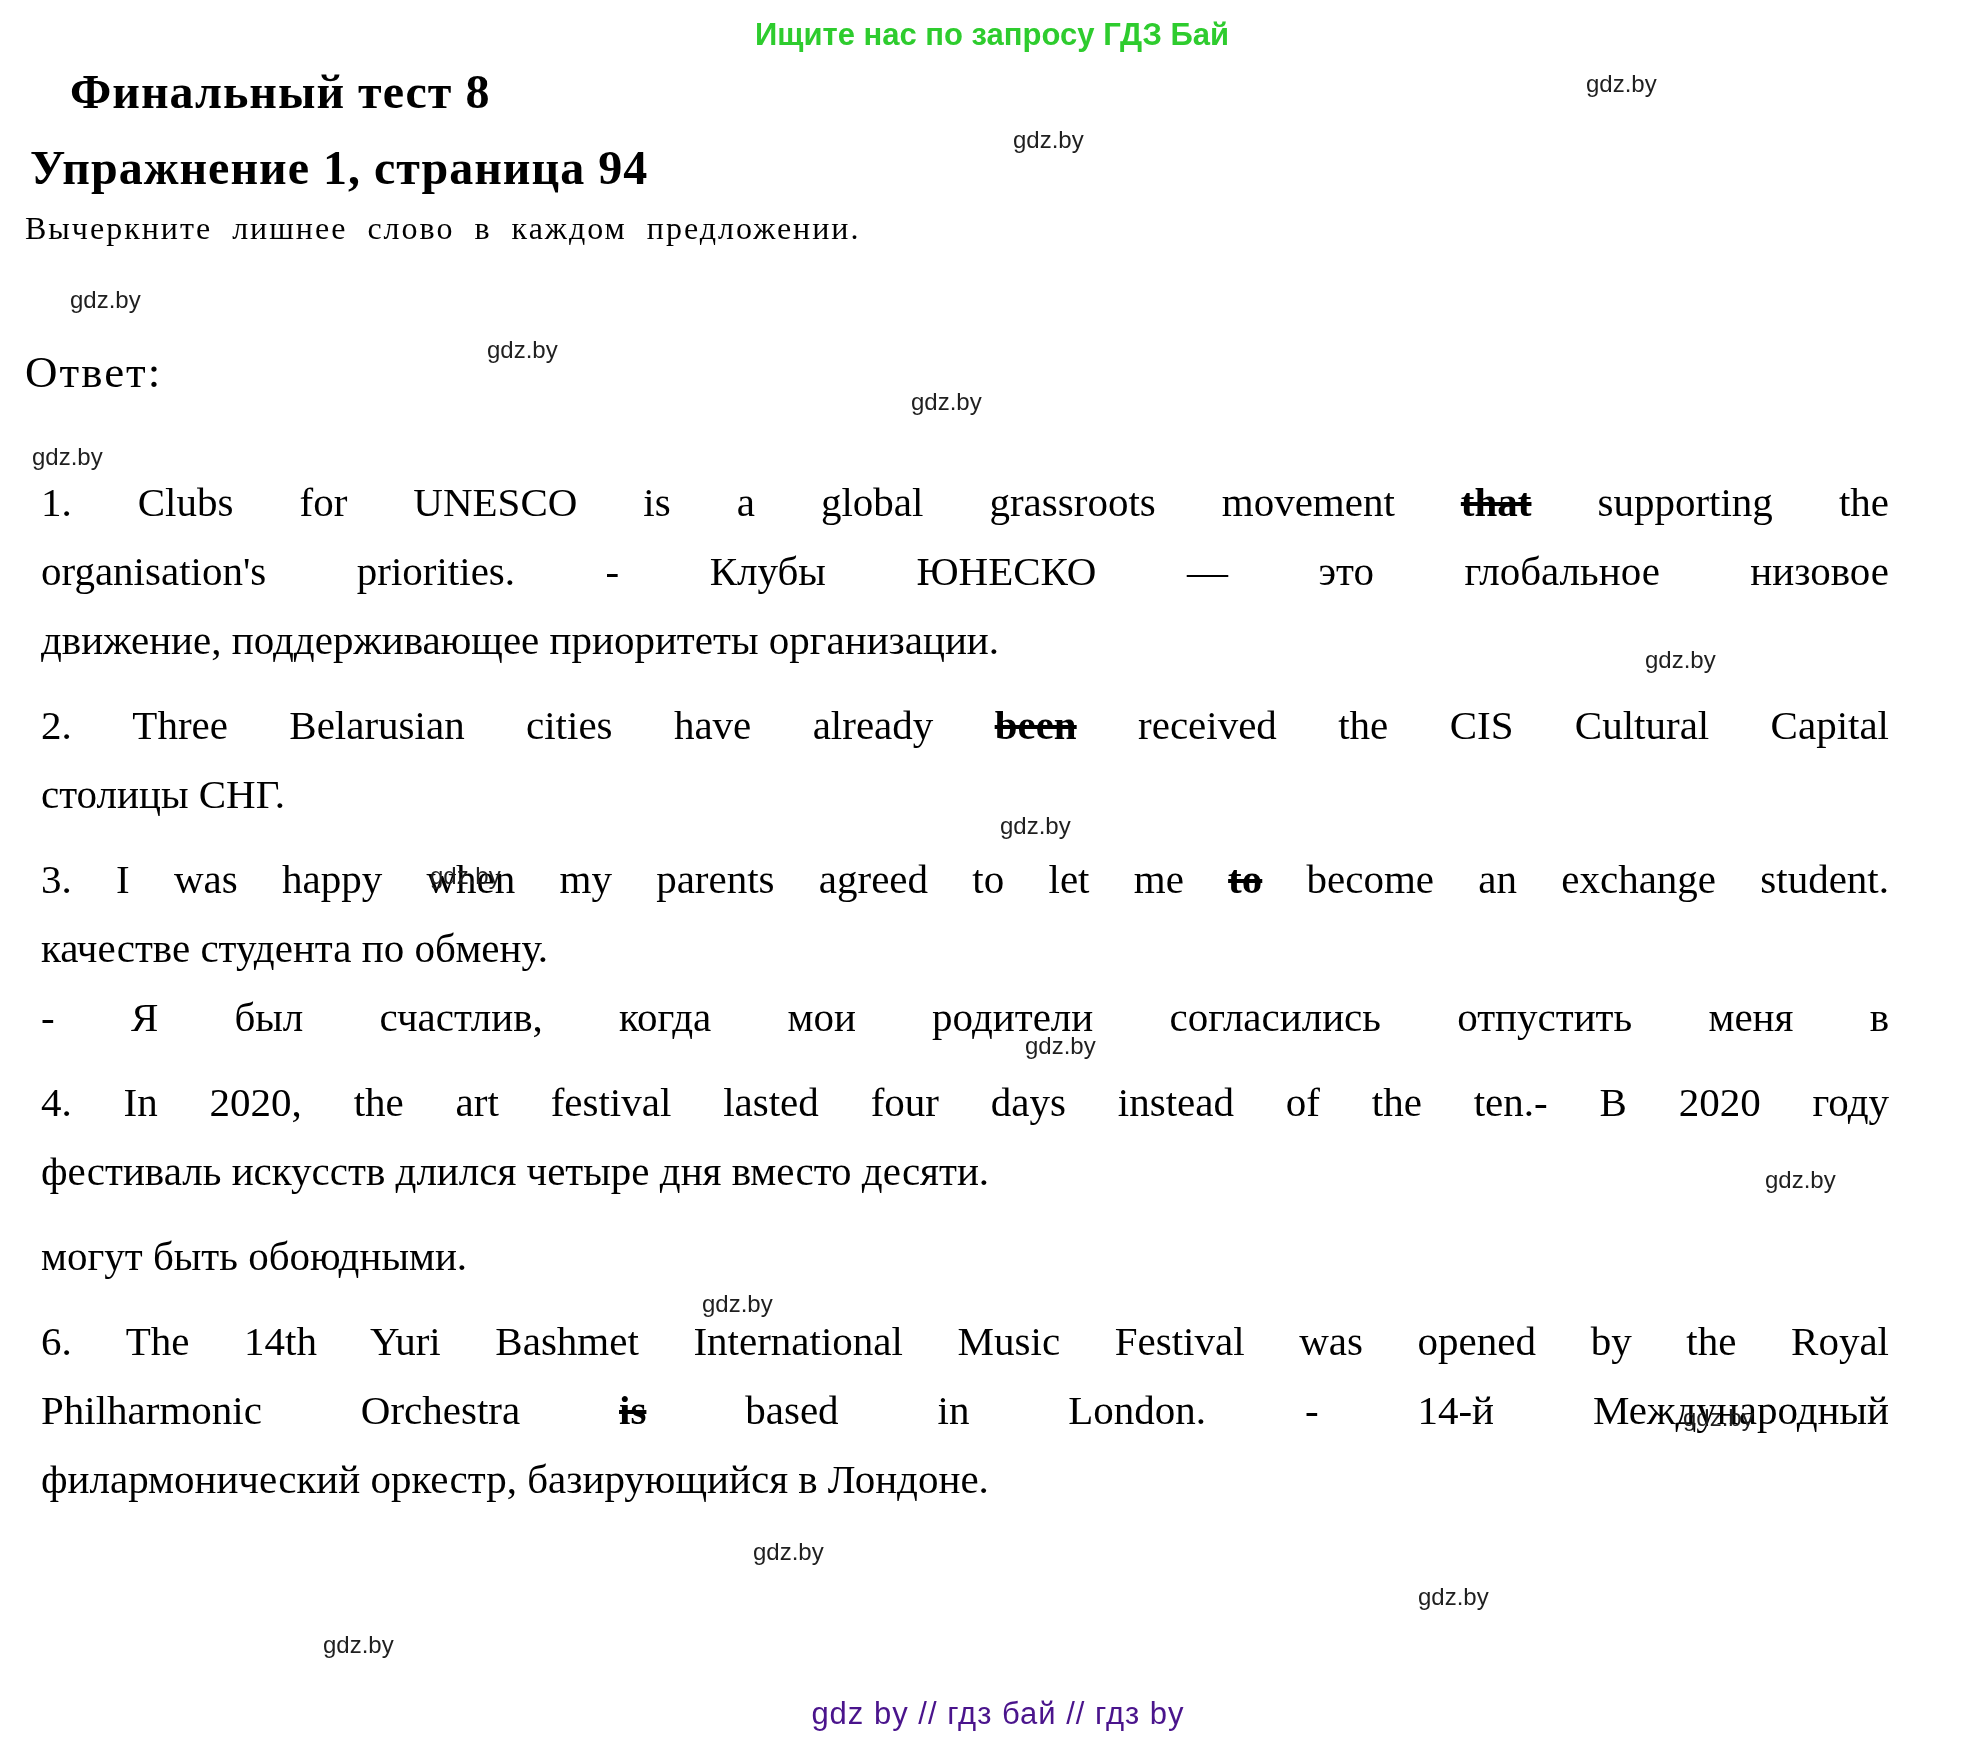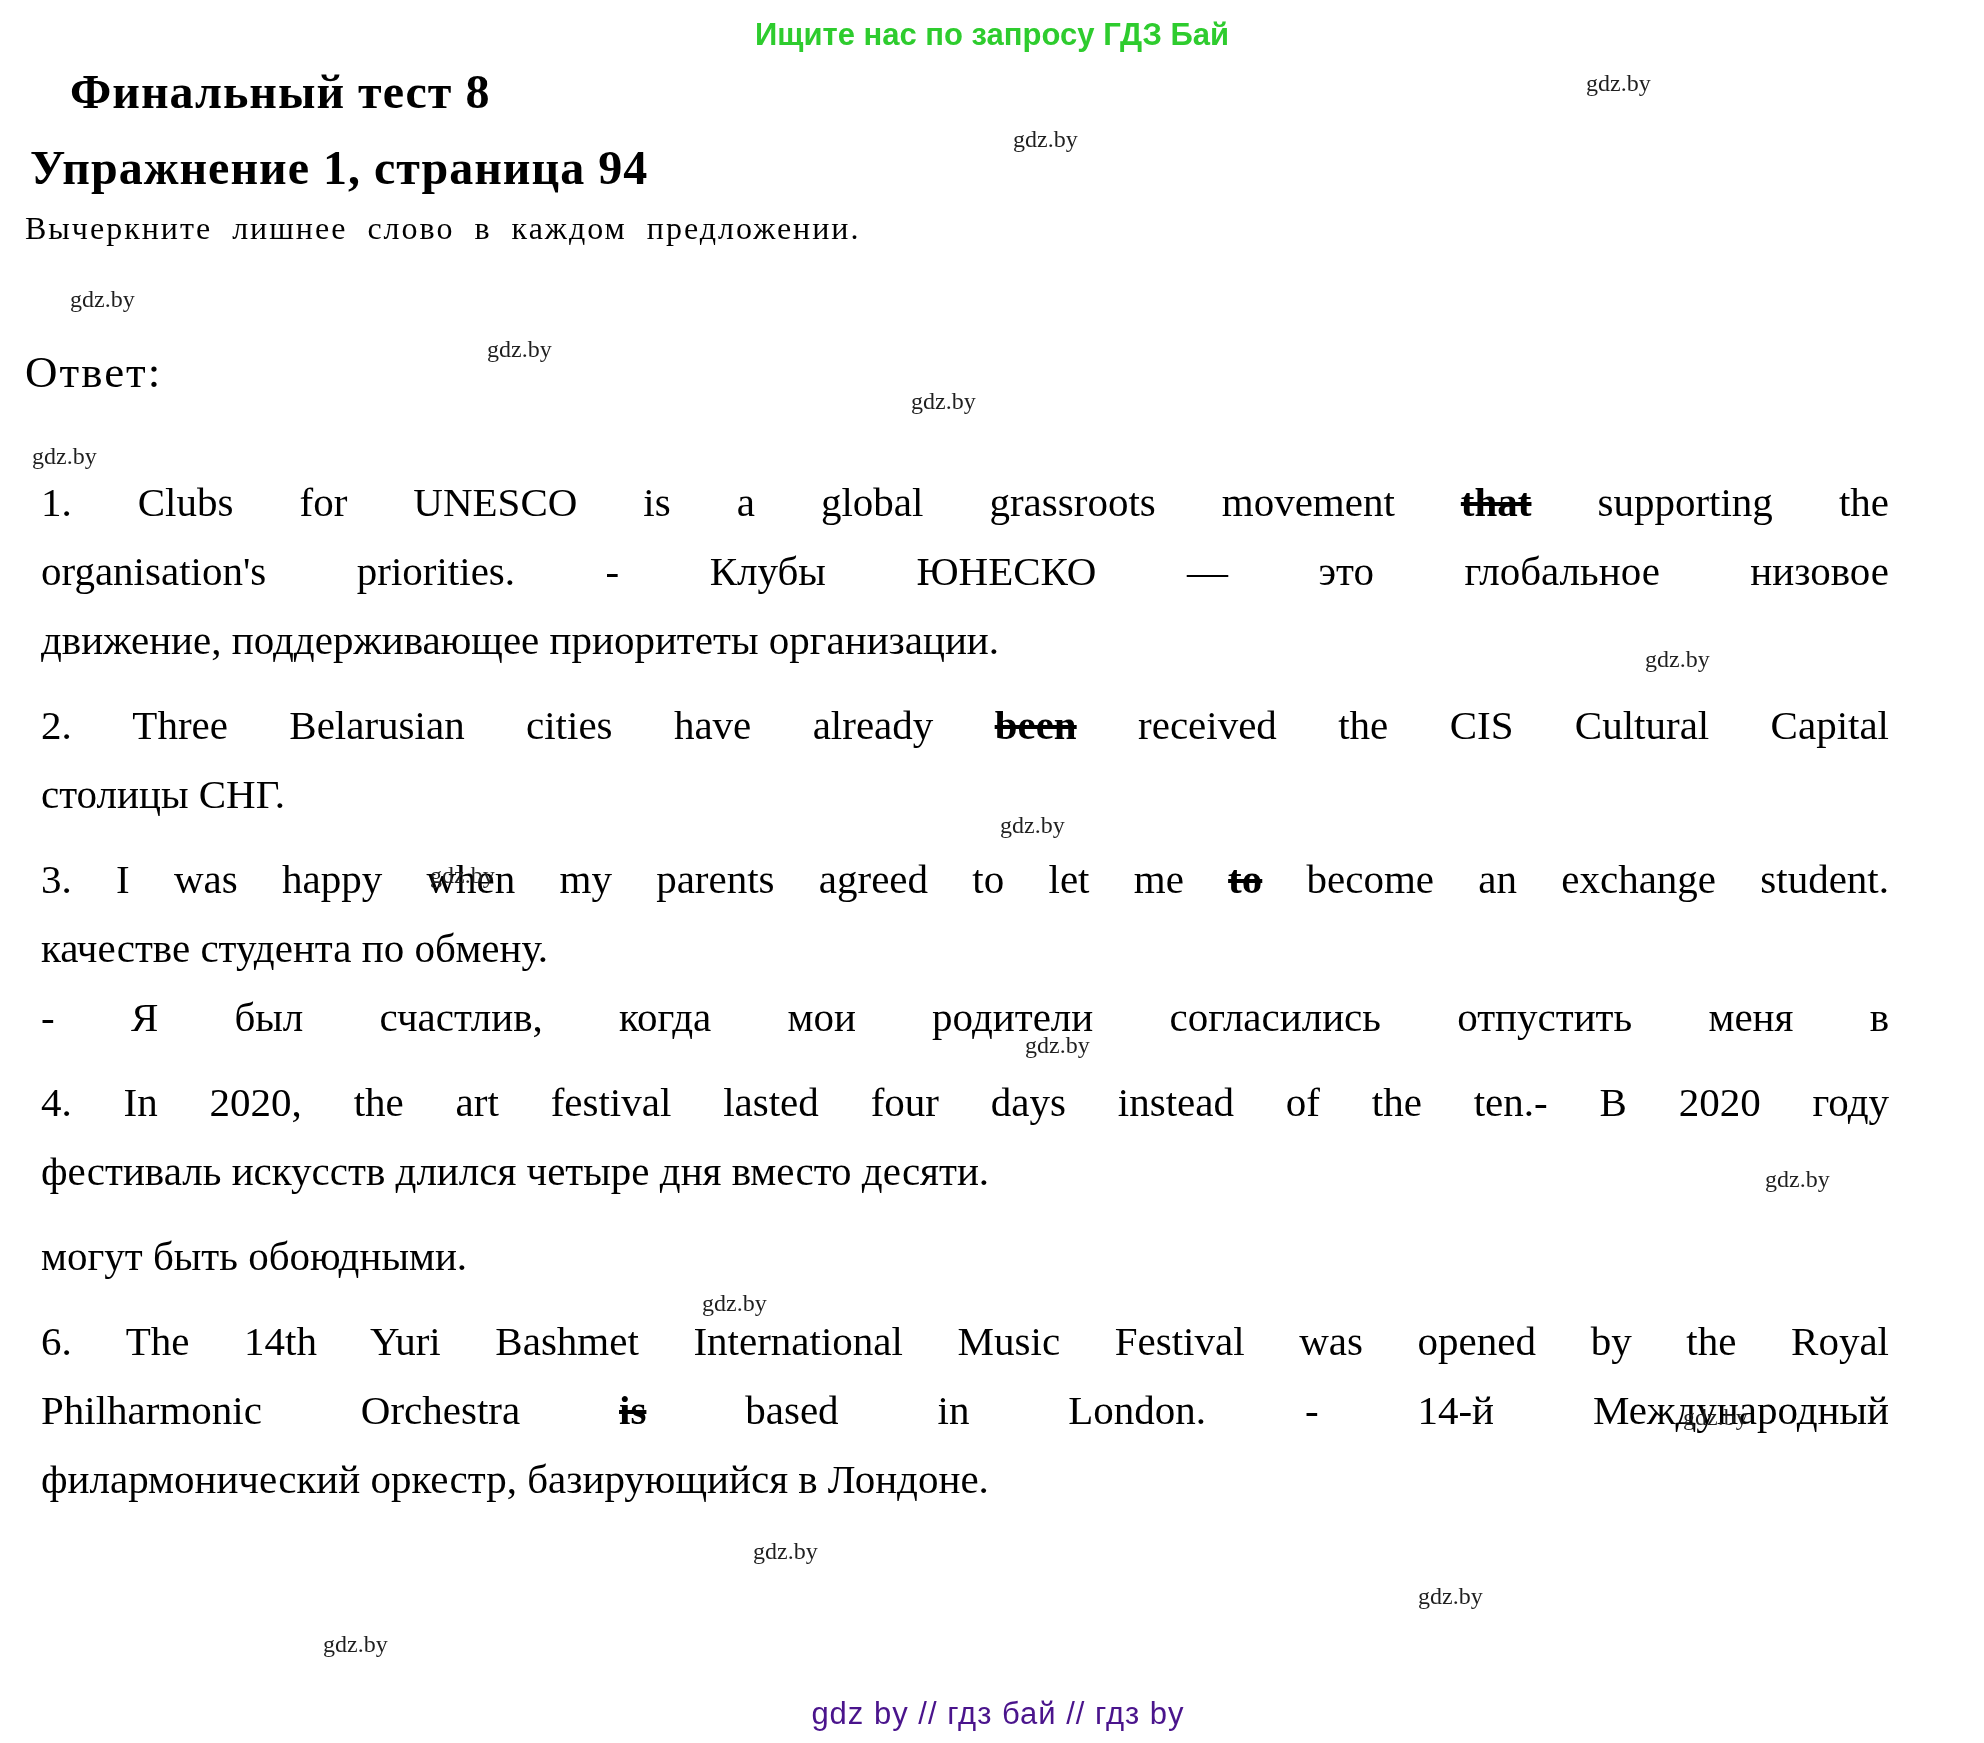--- a/index.html
+++ b/index.html
@@ -61,21 +61,21 @@
   .tline { width: 100%; }
   .jline { text-align: justify; text-align-last: justify; }
   .lline { text-align: left; }
   .struck {
     font-weight: 700;
     text-decoration: line-through;
     text-decoration-thickness: 4px;
   }
   .wm {
     position: absolute;
-    font-family: Liberation Serif, serif;
+    font-family: Liberation Sans, sans-serif;
     font-size: 24px;
     color: var(--watermark_color, #1f1f1f);
     white-space: nowrap;
     text-align: right;
   }
   .footer {
     position: absolute;
     top: 1696px; left: 6px;
     width: 100%;
     text-align: center;

